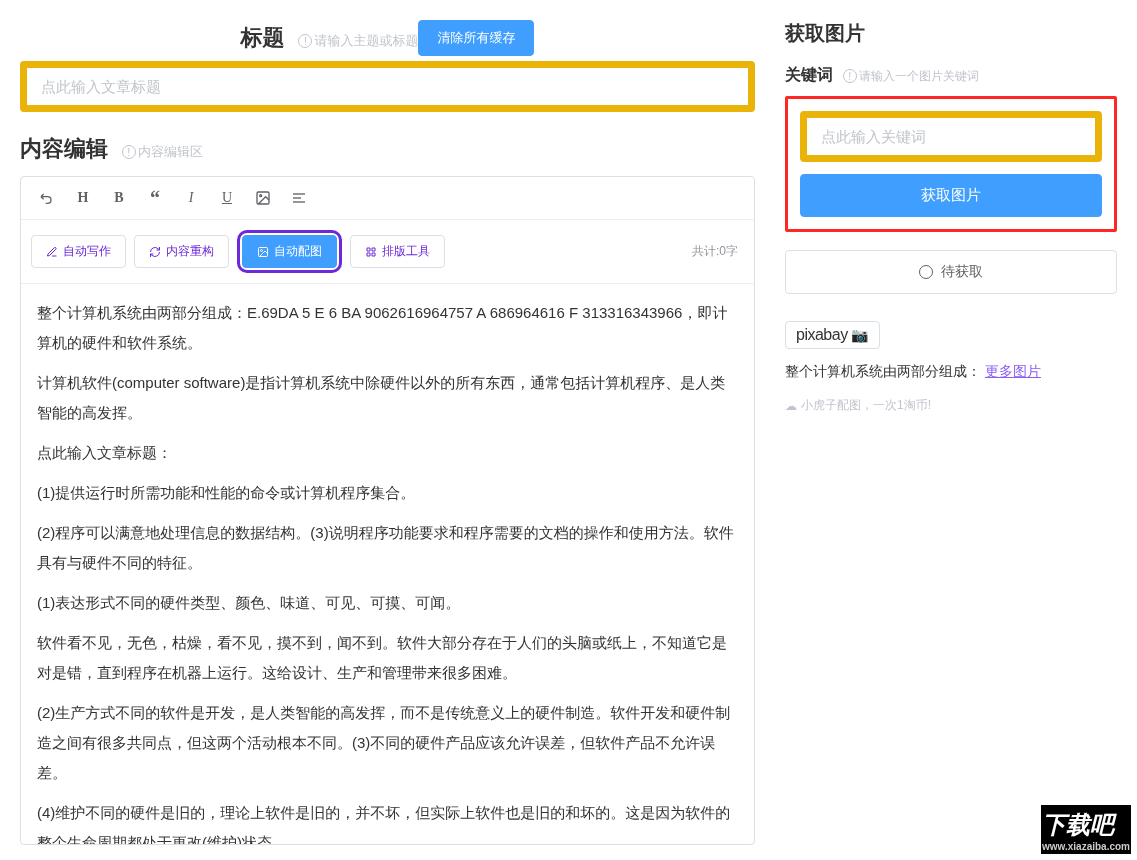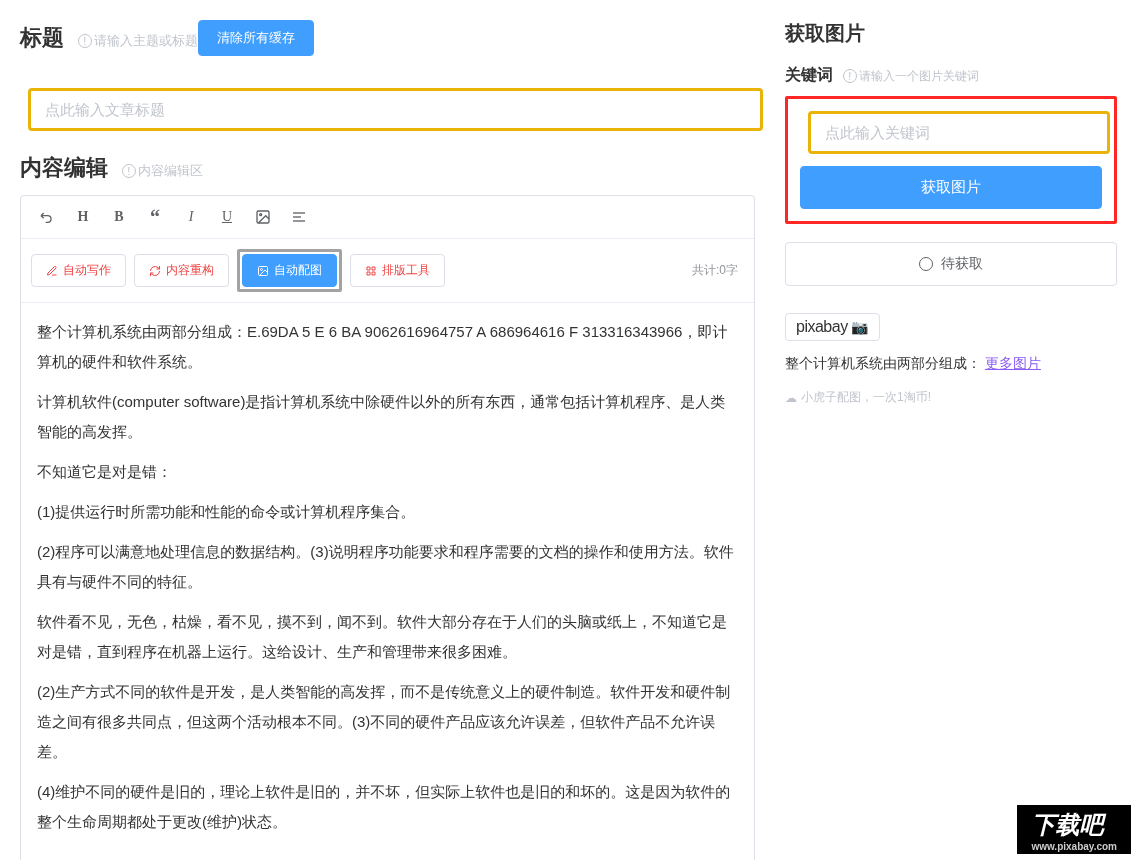--- a/index.html
+++ b/index.html
@@ -1,40 +1,40 @@
 <!DOCTYPE html>
 <html><head>
 <meta charset="utf-8">
 <style>
 * { box-sizing: border-box; margin: 0; padding: 0; }
 body { font-family: -apple-system, "PingFang SC", "Microsoft YaHei", sans-serif; background: #fff; color: #333; font-size: 14px; }
 .container { display: flex; width: 1137px; height: 860px; }
 .main { width: 775px; padding: 20px; }
 .sidebar { width: 362px; padding: 20px 20px 20px 10px; }
 
-.section-header { display: flex; align-items: center; justify-content: flex-start; margin-bottom: 32px; }
+.section-header { display: flex; align-items: center; justify-content: center; margin-bottom: 5px; }
 .section-title { font-size: 22px; font-weight: 600; color: #333; }
 .section-hint { color: #c0c4cc; font-size: 13px; margin-left: 10px; font-weight: normal; }
 .hint-icon { display: inline-block; width: 14px; height: 14px; border: 1px solid #c0c4cc; border-radius: 50%; font-size: 11px; text-align: center; line-height: 12px; color: #c0c4cc; margin-right: 2px; }
 
-.btn { display: inline-flex; align-items: center; padding: 8px 18px; border-radius: 4px; cursor: pointer; border: 1px solid #dcdfe6; background: #fff; color: #ef4444; font-size: 13px; }
+.btn { display: inline-flex; align-items: center; padding: 8px 18px; border-radius: 4px; cursor: pointer; border: 1px solid #dcdfe6; background: #fff; color: #6d28d9; font-size: 13px; }
 .btn-primary { background: #409eff; color: #fff; border-color: #409eff; }
 .btn-small { padding: 7px 14px; font-size: 12px; }
 .btn svg, .btn .icon-slot { margin-right: 5px; }
 
-.input-text { width: 100%; padding: 10px 14px; border: 3px solid #eab308; border-radius: 4px; font-size: 15px; color: #606266; margin-left: 8px; }
+.input-text { width: 100%; padding: 10px 14px; border: 7px solid #eab308; border-radius: 4px; font-size: 15px; color: #606266; }
 .input-text::placeholder { color: #c0c4cc; }
 
 .content-section { margin-top: 22px; }
 .editor-box { border: 1px solid #dcdfe6; border-radius: 4px; margin-top: 12px; }
 .toolbar-row { display: flex; align-items: center; padding: 6px 10px; border-bottom: 1px solid #ebeef5; gap: 4px; }
 .toolbar-btn { width: 32px; height: 30px; display: inline-flex; align-items: center; justify-content: center; cursor: pointer; color: #606266; border-radius: 3px; }
 .toolbar-row2 { display: flex; align-items: center; padding: 10px 10px; border-bottom: 1px solid #ebeef5; gap: 8px; }
 .word-count { margin-left: auto; color: #909399; font-size: 12px; padding-right: 6px; }
-.highlight-box { border: 3px solid #a3a3a3; padding: 2px; border-radius: 2px; }
+.highlight-box { border: 3px solid #6d28d9; padding: 2px; border-radius: 10px; }
 
 .editor-content { padding: 14px 16px; line-height: 2.0; font-size: 15px; color: #333; height: 560px; overflow-y: auto; }
 .editor-content p { margin: 0 0 10px 0; }
 
 .side-section-title { font-size: 20px; font-weight: 600; margin-bottom: 18px; }
 .side-label { font-size: 16px; font-weight: 600; }
 .side-hint { color: #c0c4cc; font-size: 12px; margin-left: 6px; font-weight: normal; }
 .keyword-box { border: 3px solid #ff2626; padding: 12px; margin-top: 10px; border-radius: 2px; }
 .keyword-box input { margin-bottom: 12px; }
 .btn-block { width: 100%; justify-content: center; padding: 11px; font-size: 15px; }
@@ -44,21 +44,21 @@
 
 .pixabay-tag { display: inline-block; border: 1px solid #dcdfe6; border-radius: 4px; padding: 4px 10px; margin-top: 27px; font-family: Arial, sans-serif; font-size: 16px; color: #333; letter-spacing: -0.5px; }
 .pixabay-tag .cam { font-size: 14px; }
 
 .credit-line { margin-top: 14px; font-size: 14px; color: #333; }
 .credit-line a { color: #8b5cf6; text-decoration: underline; }
 
 .footer-note { margin-top: 16px; color: #c0c4cc; font-size: 12px; display: flex; align-items: center; }
 .footer-note .cloud { margin-right: 4px; }
 
-.watermark { position: absolute; right: 6px; bottom: 6px; background: #000; color: #fff; font-size: 24px; font-weight: bold; padding: 4px 14px 2px; font-style: italic; border-top: 2px solid #fff; }
+.watermark { position: absolute; right: 6px; bottom: 6px; background: #000; color: #fff; font-size: 24px; font-weight: bold; padding: 4px 1px 2px; font-style: italic; border-top: 2px solid #fff; }
 .watermark .url { display: block; font-size: 10px; font-style: normal; text-align: right; color: #ccc; }
 .relwrap { position: relative; width: 1137px; height: 860px; }
 
 svg { display: block; }
 </style>
 </head>
 <body>
 
 <div class="relwrap">
 <div class="container">
@@ -141,23 +141,24 @@
                   <path d="M4 4h6v6H4zM14 4h6v6h-6zM4 14h6v6H4zM14 14h6v6h-6z"></path>
                 </svg>
             <span>排版工具</span>
           </button>
           <span class="word-count">共计:0字</span>
         </div>
 
         <div class="editor-content">
           <p>整个计算机系统由两部分组成：E.69DA 5 E 6 BA 9062616964757 A 686964616 F 313316343966，即计算机的硬件和软件系统。</p>
           <p>计算机软件(computer software)是指计算机系统中除硬件以外的所有东西，通常包括计算机程序、是人类智能的高发挥。</p>
-          <p>不知道它是对是错：</p>
+          <p>点此输入文章标题：</p>
           <p>(1)提供运行时所需功能和性能的命令或计算机程序集合。</p>
           <p>(2)程序可以满意地处理信息的数据结构。(3)说明程序功能要求和程序需要的文档的操作和使用方法。软件具有与硬件不同的特征。</p>
+          <p>(1)表达形式不同的硬件类型、颜色、味道、可见、可摸、可闻。</p>
           <p>软件看不见，无色，枯燥，看不见，摸不到，闻不到。软件大部分存在于人们的头脑或纸上，不知道它是对是错，直到程序在机器上运行。这给设计、生产和管理带来很多困难。</p>
           <p>(2)生产方式不同的软件是开发，是人类智能的高发挥，而不是传统意义上的硬件制造。软件开发和硬件制造之间有很多共同点，但这两个活动根本不同。(3)不同的硬件产品应该允许误差，但软件产品不允许误差。</p>
           <p>(4)维护不同的硬件是旧的，理论上软件是旧的，并不坏，但实际上软件也是旧的和坏的。这是因为软件的整个生命周期都处于更改(维护)状态。</p>
         </div>
       </div>
     </div>
   </div>
 
   <div class="sidebar">
     <div class="side-section-title">获取图片</div>
@@ -192,15 +193,15 @@
 
     <div class="footer-note">
       <span class="cloud">☁</span>
       <span>小虎子配图，一次1淘币!</span>
     </div>
   </div>
 </div>
 
 <div class="watermark">
   <span>下载吧</span>
-  <span class="url">www.pixabay.com</span>
+  <span class="url">www.xiazaiba.com</span>
 </div>
 </div>
 
 </body></html>

